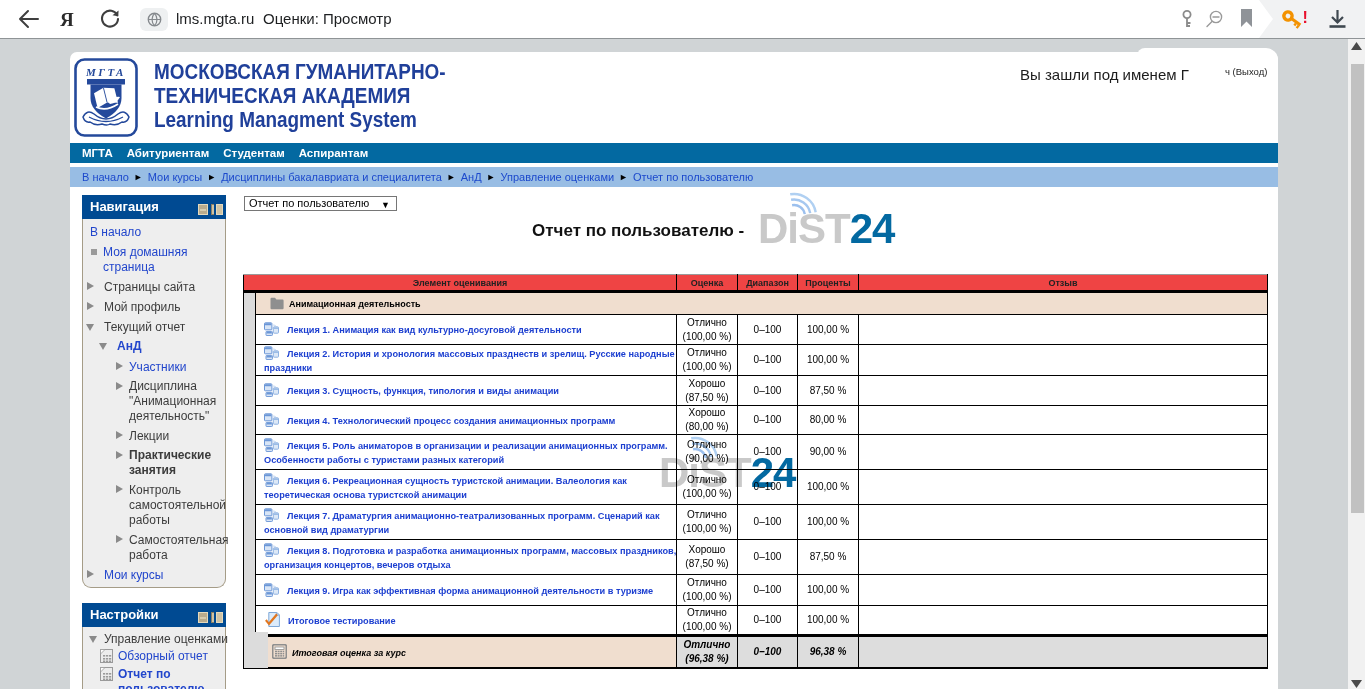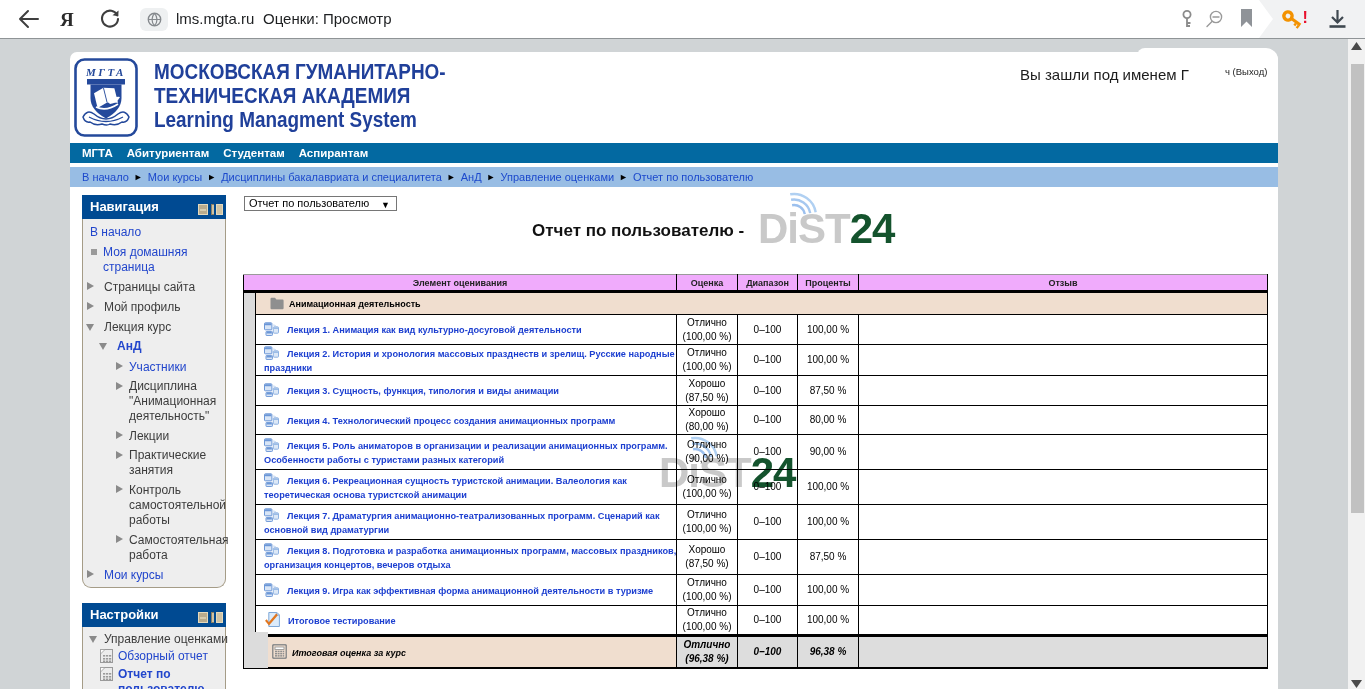--- a/index.html
+++ b/index.html
@@ -47,29 +47,29 @@
 .hicon2a { position:absolute; width:3px; height:11px; background:#cfc3a5; border:1px solid #8d8165; border-right:none;}
 .hicon2b { position:absolute; width:7px; height:11px; background:#cfc3a5; border:1px solid #e4d9bc; }
 
 
 #jump { position:absolute; left:244px; top:196px; width:153px; height:15px; border:1px solid #767676; background:#fff; font-size:11px; line-height:13px; padding-left:4px; color:#000; }
 #jump .arr { position:absolute; right:6px; top:2px; font-size:9px; }
 #h2 { position:absolute; left:532px; top:221px; font-size:17px; font-weight:bold; color:#111; }
 
 
 .wm { position:absolute; z-index:0; font-weight:bold; font-size:42px; letter-spacing:-1px; line-height:42px; color:#c9c9c9; white-space:nowrap; }
-.wm b { color:#14532d; }
+.wm b { color:#0369a1; }
 
 
 #grades { position:absolute; left:243px; top:274px; border-collapse:collapse; table-layout:fixed; z-index:1; width:1024px; }
 #grades col.c0 { width:12px; } #grades col.c1 { width:421px; }
 #grades col.c2 { width:61px; } #grades col.c3 { width:60px; }
 #grades col.c4 { width:61px; } #grades col.c5 { width:409px; }
 #grades td, #grades th { border:1px solid #000; font-size:10px; font-weight:normal; padding:0; overflow:hidden; }
-#grades tr.hd th { background:#f0abfc; height:17px; font-size:9px; font-weight:bold; color:#222; border-top:1px solid #9a9a9a; border-bottom:3px solid #000; }
+#grades tr.hd th { background:#ef4444; height:17px; font-size:9px; font-weight:bold; color:#222; border-top:1px solid #9a9a9a; border-bottom:3px solid #000; }
 #grades td.strip { background:#dbdbdb; }
 #grades td.cat { background:#f0decf; font-weight:bold; padding-left:14px; font-size:9px; }
 #grades td.cat .icn { margin-right:5px; }
 #grades tr.last td.cat { padding-left:28px; position:relative; overflow:visible; }
 #grades tr.last td.cat .gs { position:absolute; left:0; top:-5px; width:24px; height:36px; background:#dcdcdc; z-index:1; }
 #grades tr.last td.cat .ct { position:relative; z-index:2; }
 #grades td.nm { padding-left:8px; line-height:14px; white-space:nowrap; }
 #grades td.nm a { font-size:9.2px; }
 #grades td.nm a { color:#1c3fd0; text-decoration:none; font-weight:bold; }
 #grades td.c { text-align:center; line-height:14px; }
@@ -170,31 +170,31 @@
 <div class="blkbody" style="top:219px;height:369px;border-radius:0 0 9px 9px;"></div>
 
 <div class="nav-item" style="left:90px;top:225px;"><a href="#">В начало</a></div>
 <div class="sqb" style="left:91px;top:249px;"></div>
 <div class="nav-item" style="left:103px;top:245px;"><a href="#">Моя домашняя<br>страница</a></div>
 <div class="tri tri-r" style="left:87px;top:282px;"></div>
 <div class="nav-item" style="left:104px;top:280px;">Страницы сайта</div>
 <div class="tri tri-r" style="left:87px;top:302px;"></div>
 <div class="nav-item" style="left:104px;top:300px;">Мой профиль</div>
 <div class="tri tri-d" style="left:86px;top:324px;"></div>
-<div class="nav-item" style="left:104px;top:320px;">Лекция курс</div>
+<div class="nav-item" style="left:104px;top:320px;">Текущий отчет</div>
 <div class="tri tri-d" style="left:99px;top:343px;"></div>
 <div class="nav-item" style="left:117px;top:339px;font-weight:bold;"><a href="#">АнД</a></div>
 <div class="tri tri-r" style="left:116px;top:362px;"></div>
 <div class="nav-item" style="left:129px;top:360px;"><a href="#">Участники</a></div>
 <div class="tri tri-r" style="left:116px;top:382px;"></div>
 <div class="nav-item" style="left:129px;top:379px;">Дисциплина<br>"Анимационная<br>деятельность"</div>
 <div class="tri tri-r" style="left:116px;top:431px;"></div>
 <div class="nav-item" style="left:129px;top:429px;">Лекции</div>
 <div class="tri tri-r" style="left:116px;top:451px;"></div>
-<div class="nav-item" style="left:129px;top:448px;">Практические<br>занятия</div>
+<div class="nav-item" style="left:129px;top:448px;font-weight:bold;">Практические<br>занятия</div>
 <div class="tri tri-r" style="left:116px;top:485px;"></div>
 <div class="nav-item" style="left:129px;top:483px;">Контроль<br>самостоятельной<br>работы</div>
 <div class="tri tri-r" style="left:116px;top:535px;"></div>
 <div class="nav-item" style="left:129px;top:533px;">Самостоятельная<br>работа</div>
 <div class="tri tri-r" style="left:87px;top:570px;"></div>
 <div class="nav-item" style="left:104px;top:568px;"><a href="#">Мои курсы</a></div>
 
 <div class="blkhead" style="top:603px;">Настройки</div>
 <div class="hicon1" style="left:198px;top:612px;z-index:3"></div>
 <div class="hicon2a" style="left:211px;top:612px;z-index:3"></div>

